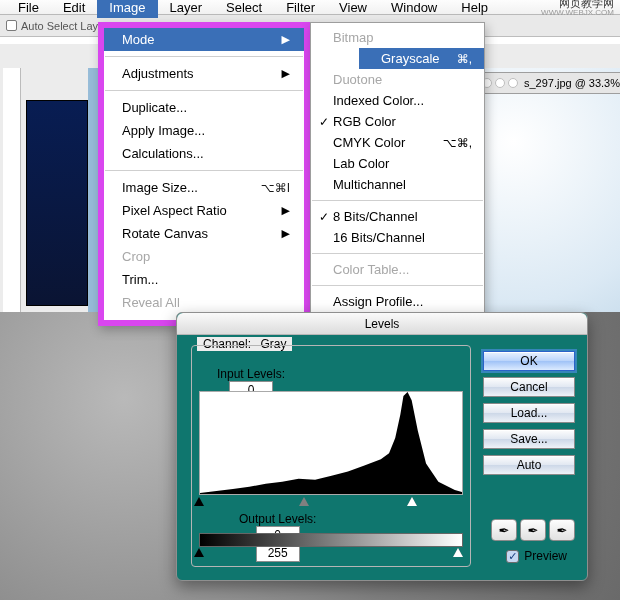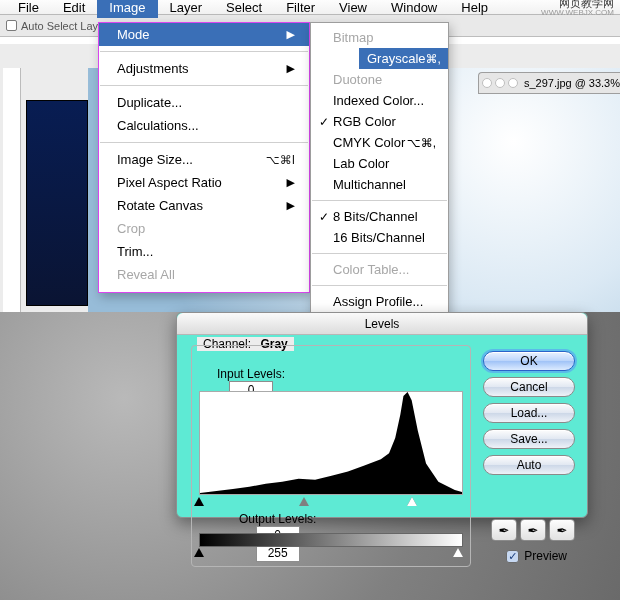--- a/index.html
+++ b/index.html
@@ -22,61 +22,61 @@
 
   
   .docTab{position:absolute;right:0;top:44px;height:22px;min-width:135px;background:#e6e6e6;border:1px solid #9e9e9e;border-right:none;border-radius:4px 0 0 0;display:flex;align-items:center;font-size:11px;margin-top:28px;}
   .trafficDot{width:10px;height:10px;border-radius:50%;margin-left:3px;background:#fff;border:1px solid #bfbfbf;}
 
   
   #sky{position:absolute;left:88px;top:68px;right:0;height:244px;background:radial-gradient(circle at 80% 30%,#fff 0%,#dbe9f4 35%,#97bcd8 80%);}
   #gray{position:absolute;left:0;top:312px;right:0;bottom:0;background:radial-gradient(circle at 20% 30%,#b9b9b9 0%,#808080 60%,#6a6a6a 100%);}
 
   
-  .menu{position:absolute;left:98px;top:22px;width:212px;background:#fff;border:1px solid #d946ef;box-shadow:2px 4px 10px rgba(0,0,0,.25);font-size:13px;padding-bottom:6px;}
+  .menu{position:absolute;left:98px;top:22px;width:212px;background:#fff;border:6px solid #d946ef;box-shadow:2px 4px 10px rgba(0,0,0,.25);font-size:13px;padding-bottom:6px;}
   .menu .mentry{display:flex;align-items:center;padding:4px 14px 4px 18px;cursor:default;}
   .menu .mentry.hl{background:#3a6fb7;color:#fff;}
   .menu .mentry .spacer{flex:1;}
   .menu .mentry .sc{font-size:12px;opacity:.9;}
   .menu .sep{height:1px;background:#cfcfcf;margin:5px 1px;}
   .menu .mentry.dis{color:#a7a7a7;}
   .arrow{font-size:11px;}
 
   
-  .submenu{position:absolute;left:310px;top:22px;width:139px;background:#fff;border:1px solid #9d9d9d;box-shadow:2px 4px 10px rgba(0,0,0,.25);font-size:13px;padding:4px 0 6px;}
+  .submenu{position:absolute;left:310px;top:22px;width:175px;background:#fff;border:1px solid #9d9d9d;box-shadow:2px 4px 10px rgba(0,0,0,.25);font-size:13px;padding:4px 0 6px;}
   .submenu .sentry{display:flex;align-items:center;padding:3px 12px 3px 8px;}
   .submenu .check{width:14px;font-size:12px;}
   .submenu .sentry.hl{background:#3a6fb7;color:#fff;margin-left:48px;}
   .submenu .sentry.dis{color:#a7a7a7;}
   .submenu .sep{height:1px;background:#cfcfcf;margin:5px 1px;}
   .submenu .sc{margin-left:auto;font-size:12px;}
 
   
-  .dlg{position:absolute;left:176px;top:312px;width:412px;height:206px;background:#5eead4;border:1px solid #8f8f8f;border-radius:6px;box-shadow:0 6px 16px rgba(0,0,0,.4);}
+  .dlg{position:absolute;left:176px;top:312px;width:412px;height:269px;background:#0f766e;border:1px solid #8f8f8f;border-radius:6px;box-shadow:0 6px 16px rgba(0,0,0,.4);}
   .dlg .titlebar{height:22px;text-align:center;font-size:12px;line-height:22px;background:linear-gradient(#fafafa,#dcdcdc);border-bottom:1px solid #b6b6b6;border-radius:6px 6px 0 0;}
   .fieldset{position:absolute;left:14px;top:32px;width:280px;height:222px;border:1px solid #b5b5b5;border-radius:4px;}
   .legend{position:absolute;left:20px;top:24px;background:#ededed;font-size:12px;padding:0 6px;}
-  .legend span.v{margin-left:6px;font-weight:bold;}
+  .legend span.v{margin-left:6px;}
   .row{position:absolute;display:flex;align-items:center;font-size:12px;flex-direction:column;}
   .numbox{width:44px;height:18px;border:1px solid #8d8d8d;background:#fff;font-size:12px;text-align:center;margin:0 3px;line-height:16px;}
   .numbox.sel{background:#f6c196;}
   #histWrap{position:absolute;left:22px;top:78px;width:264px;height:104px;background:#fff;border:1px solid #aaa;}
   #hist{width:100%;height:100%;}
   .tri{width:0;height:0;border-left:5px solid transparent;border-right:5px solid transparent;}
   .tri.black{border-bottom:9px solid #000;}
   .tri.gray{border-bottom:9px solid #808080;}
   .tri.white{border-bottom:9px solid #fff;filter:drop-shadow(0 0 0.6px #555);}
   .triRow{position:absolute;left:22px;width:264px;height:12px;}
   #triIn{top:184px;}
   #outLab{left:62px;top:199px;}
   #outGrad{position:absolute;left:22px;top:220px;width:264px;height:14px;border:1px solid #666;background:linear-gradient(90deg,#000,#fff);}
   #triOut{top:235px;}
 
   .btnCol{position:absolute;right:12px;top:38px;width:92px;display:flex;flex-direction:column;gap:6px;}
-  .macbtn{height:20px;border:1px solid #8a8a8a;border-radius:10px;background:linear-gradient(#fdfdfd,#e2e8f2 48%,#cdd8e8 52%,#eef2f8);font-size:12px;text-align:center;line-height:18px;box-shadow:inset 0 1px 0 #fff;}
+  .macbtn{height:20px;border:1px solid #8a8a8a;border-radius:0;background:linear-gradient(#fdfdfd,#e2e8f2 48%,#cdd8e8 52%,#eef2f8);font-size:12px;text-align:center;line-height:18px;box-shadow:inset 0 1px 0 #fff;}
   .macbtn.def{border-color:#2b62c9;box-shadow:0 0 0 2px rgba(88,148,250,.55), inset 0 1px 0 #fff;background:linear-gradient(#eaf2ff,#bcd5fb 48%,#a1c3f7 52%,#dcebff);}
   .eyedrops{position:absolute;right:12px;top:206px;display:flex;gap:3px;}
   .tool{width:26px;height:22px;border:1px solid #8a8a8a;border-radius:4px;background:linear-gradient(#fdfdfd,#e1e1e1);display:flex;align-items:center;justify-content:center;font-size:13px;}
   .prev{position:absolute;right:20px;top:236px;display:flex;align-items:center;font-size:12px;}
   .prev .cb{width:13px;height:13px;border:1px solid #6b6b6b;border-radius:3px;background:#c6d8f2;margin-right:5px;display:flex;align-items:center;justify-content:center;font-size:11px;color:#163a7a;}
 </style>
 </head>
 <body>
 
 <div class="menubar">
@@ -125,20 +125,23 @@
   <div class="mentry">
     <span>Adjustments</span>
       <span class="spacer"></span>
       <span class="arrow">▶</span>
   </div>
   <div class="sep"></div>
   <div class="mentry">
       <span>Duplicate...</span>
     </div>
   <div class="mentry">
+      <span>Apply Image...</span>
+    </div>
+  <div class="mentry">
       <span>Calculations...</span>
     </div>
   <div class="sep"></div>
   <div class="mentry">
     <span>Image Size...</span>
       <span class="spacer"></span>
       <span class="sc">⌥⌘I</span>
   </div>
   <div class="mentry">
     <span>Pixel Aspect Ratio</span>

